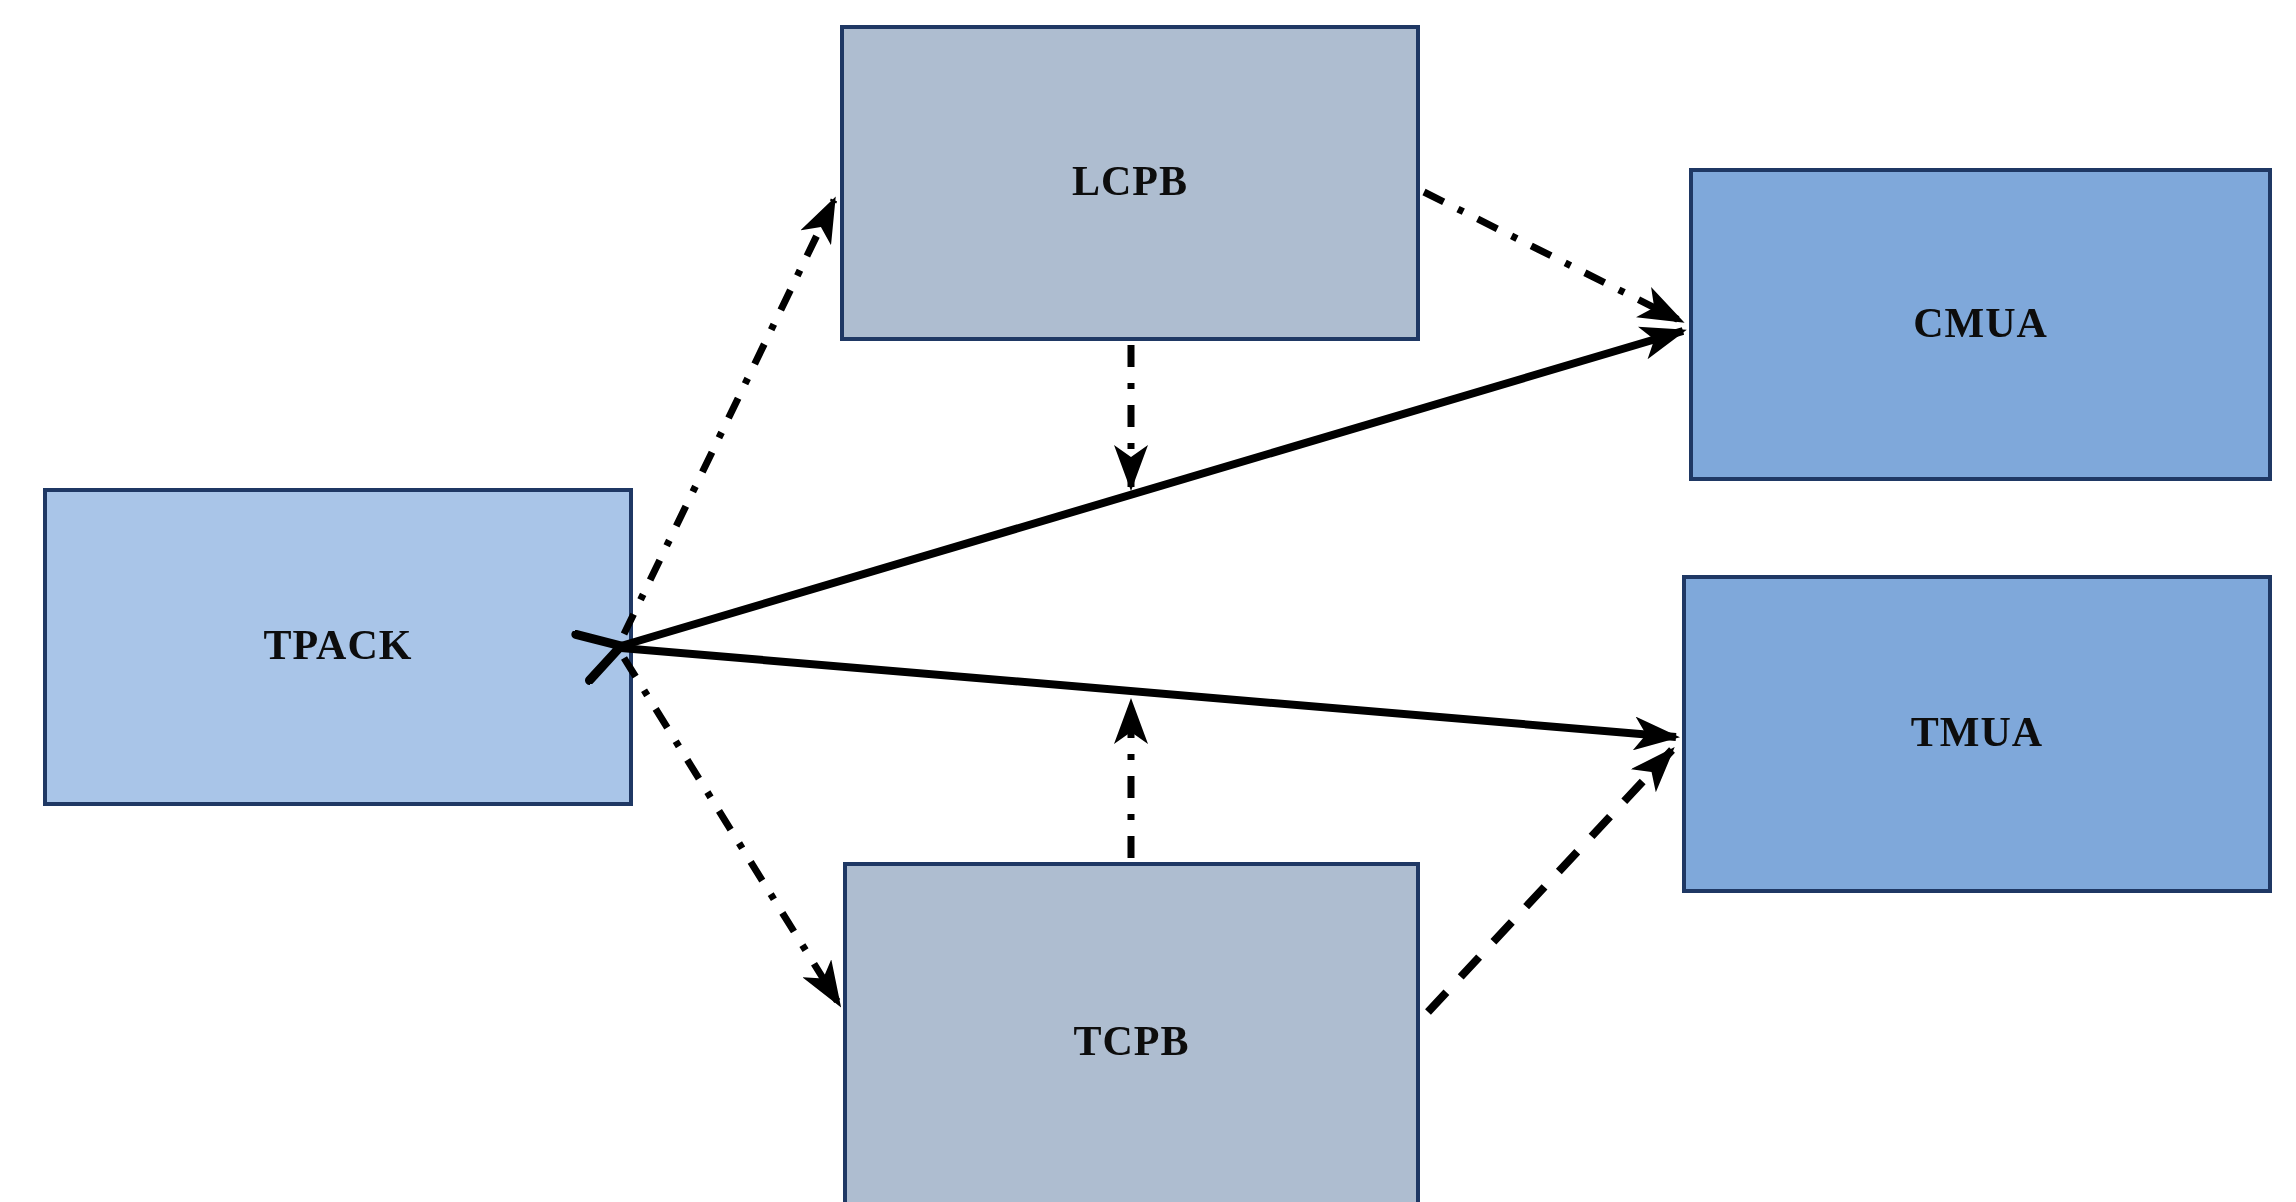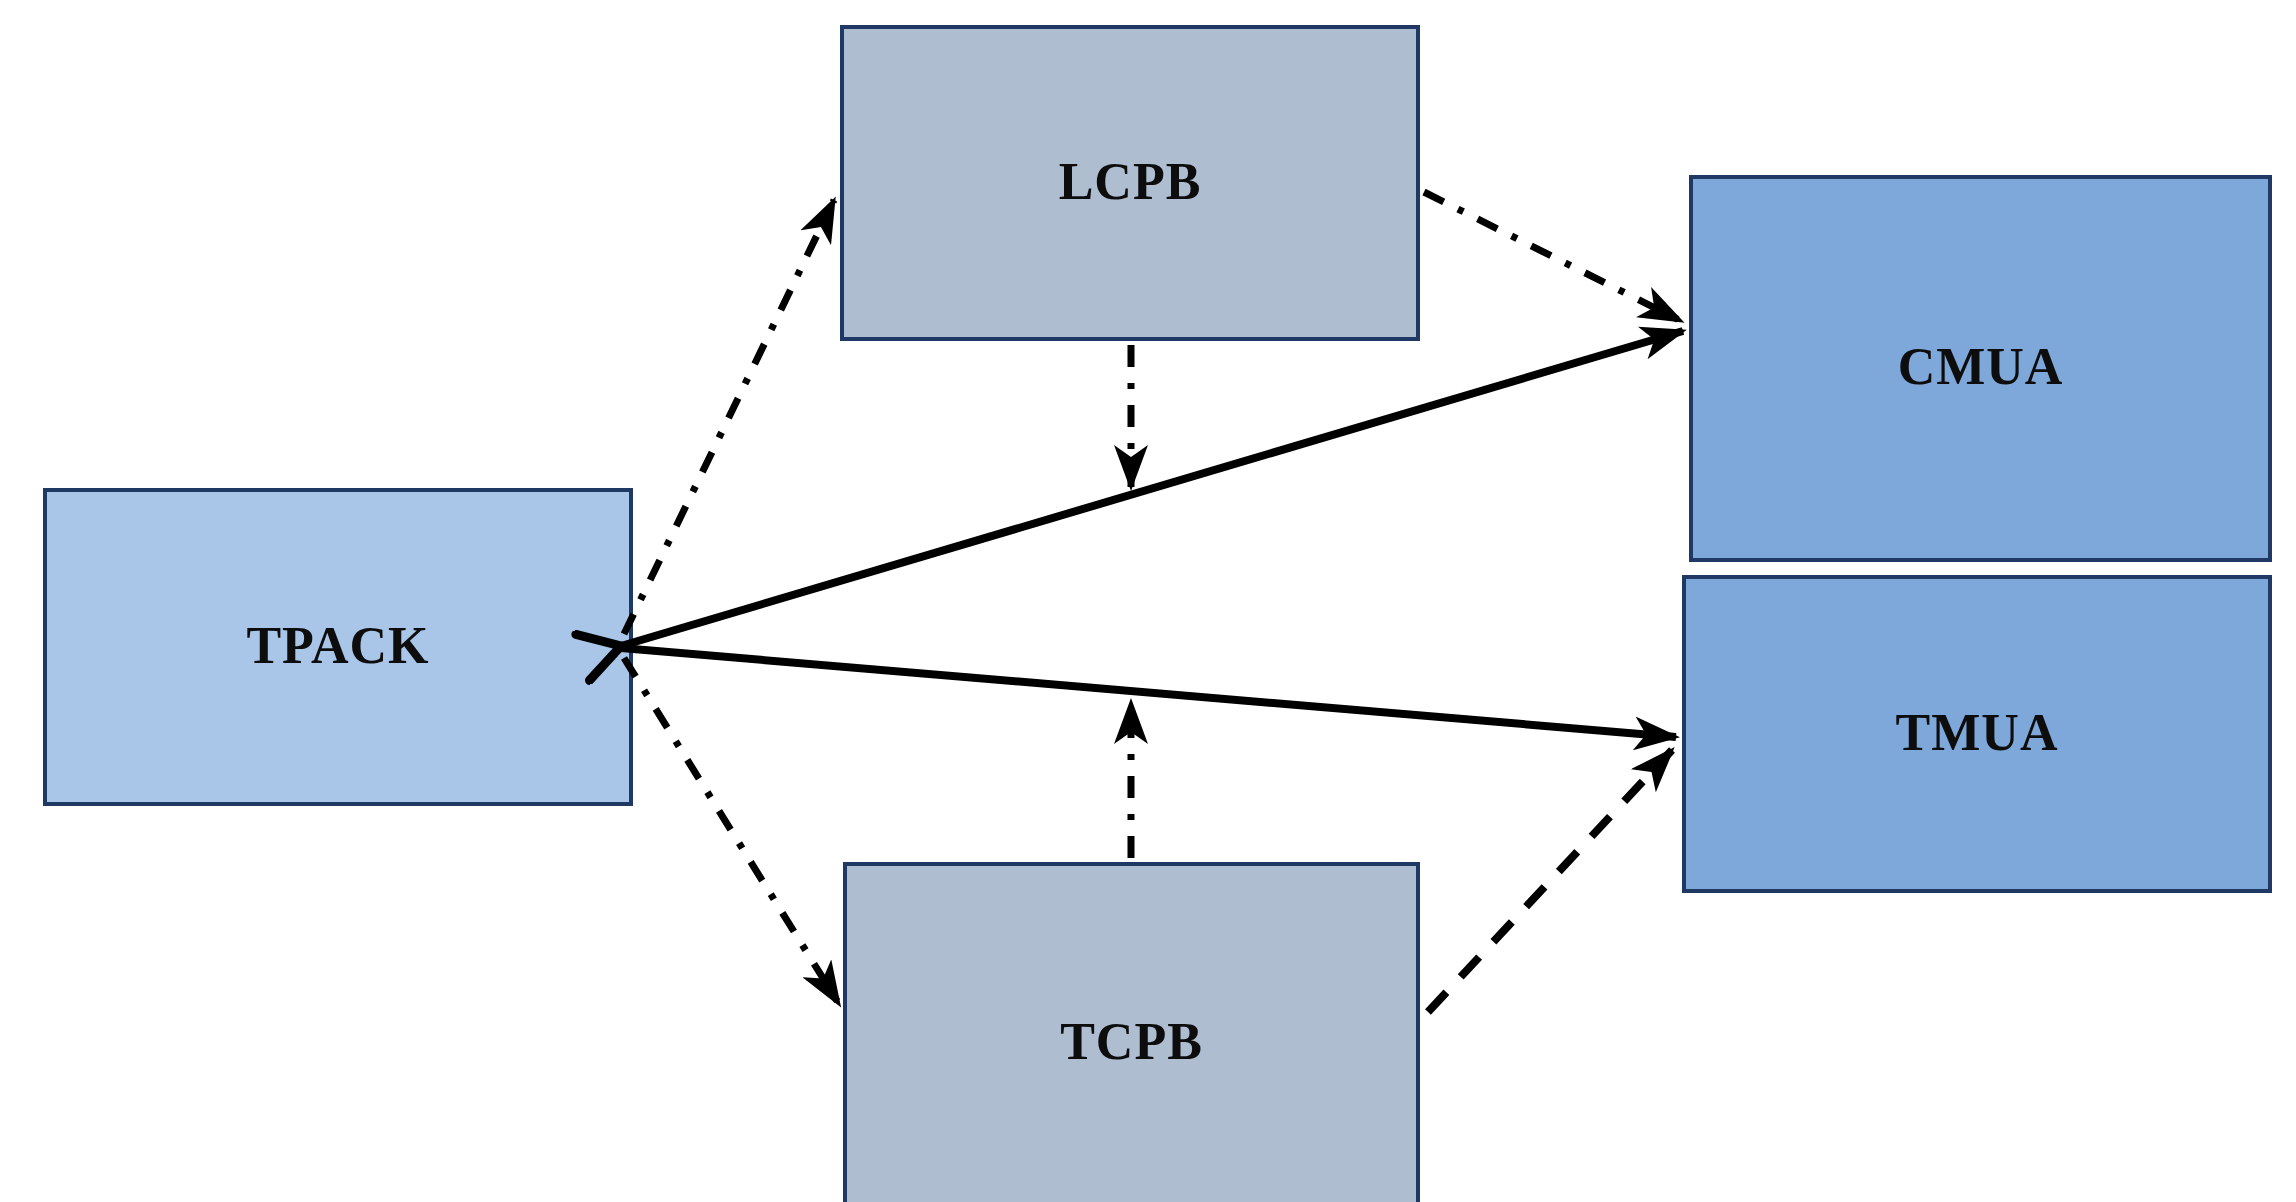--- a/index.html
+++ b/index.html
@@ -16,29 +16,29 @@
     overflow: hidden;
   }
   .node {
     position: absolute;
     box-sizing: border-box;
     border: 4px solid #1f3864;
     display: flex;
     align-items: center;
     justify-content: center;
     font-weight: bold;
-    font-size: 52px;
+    font-size: 42px;
     letter-spacing: 1px;
     color: #0d0d0d;
   }
   .node .lbl { transform: translateY(-2px); }
   .node-tpack { left: 27px;   top: 488px; width: 590px; height: 318px; background: #a9c5e8; margin-left: 16px; }
   .node-lcpb  { left: 840px;  top: 25px;  width: 580px; height: 316px; background: #aebdd0; }
   .node-tcpb  { left: 843px;  top: 862px; width: 577px; height: 362px; background: #aebdd0; }
-  .node-cmua  { left: 1689px; top: 175px; width: 583px; height: 387px; background: #7fa8da; text-align: center; }
+  .node-cmua  { left: 1689px; top: 168px; width: 583px; height: 313px; background: #7fa8da; text-align: center; }
   .node-tmua  { left: 1682px; top: 575px; width: 590px; height: 318px; background: #7fa8da; }
   .arrow-layer {
     position: absolute;
     left: 0; top: 0;
     width: 2296px;
     height: 1202px;
     pointer-events: none;
   }
   .edge        { stroke: #000000; fill: none; }
   .edge-solid  { stroke-width: 8; }

